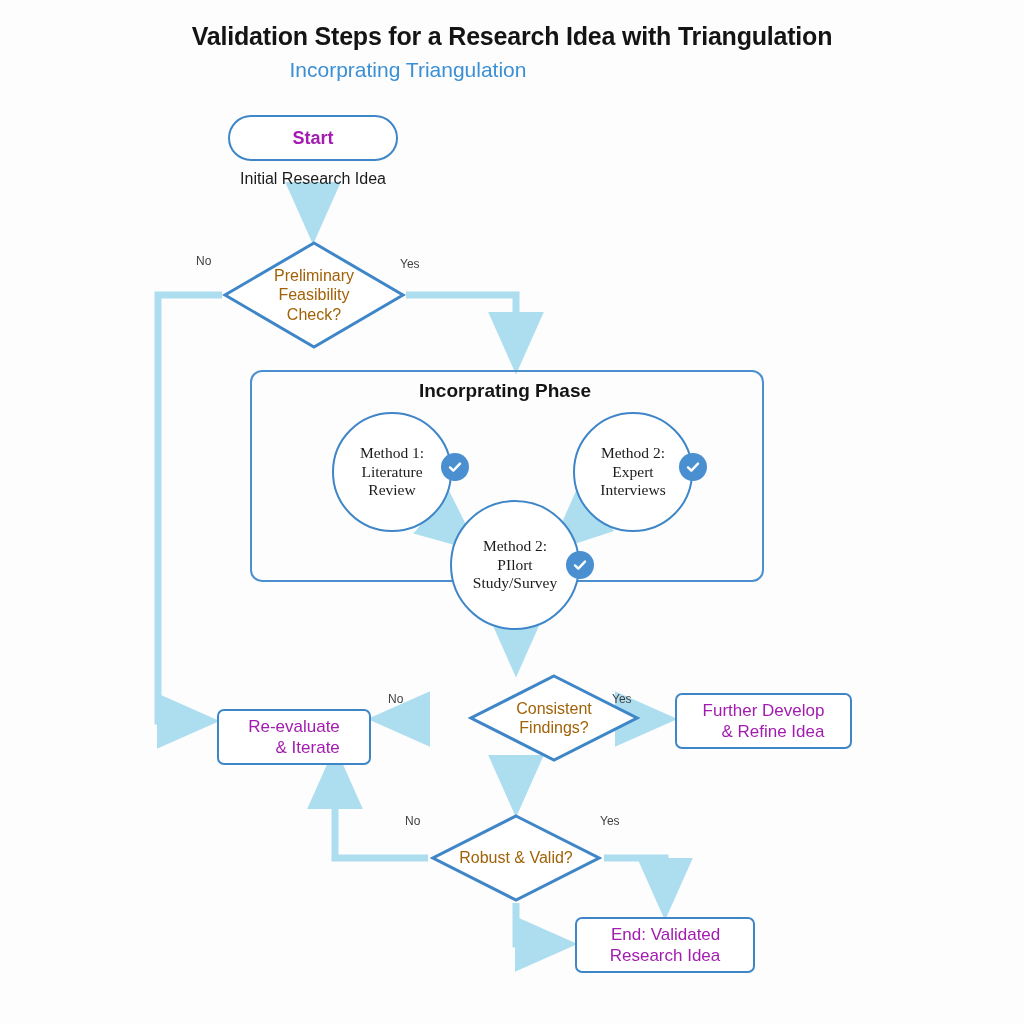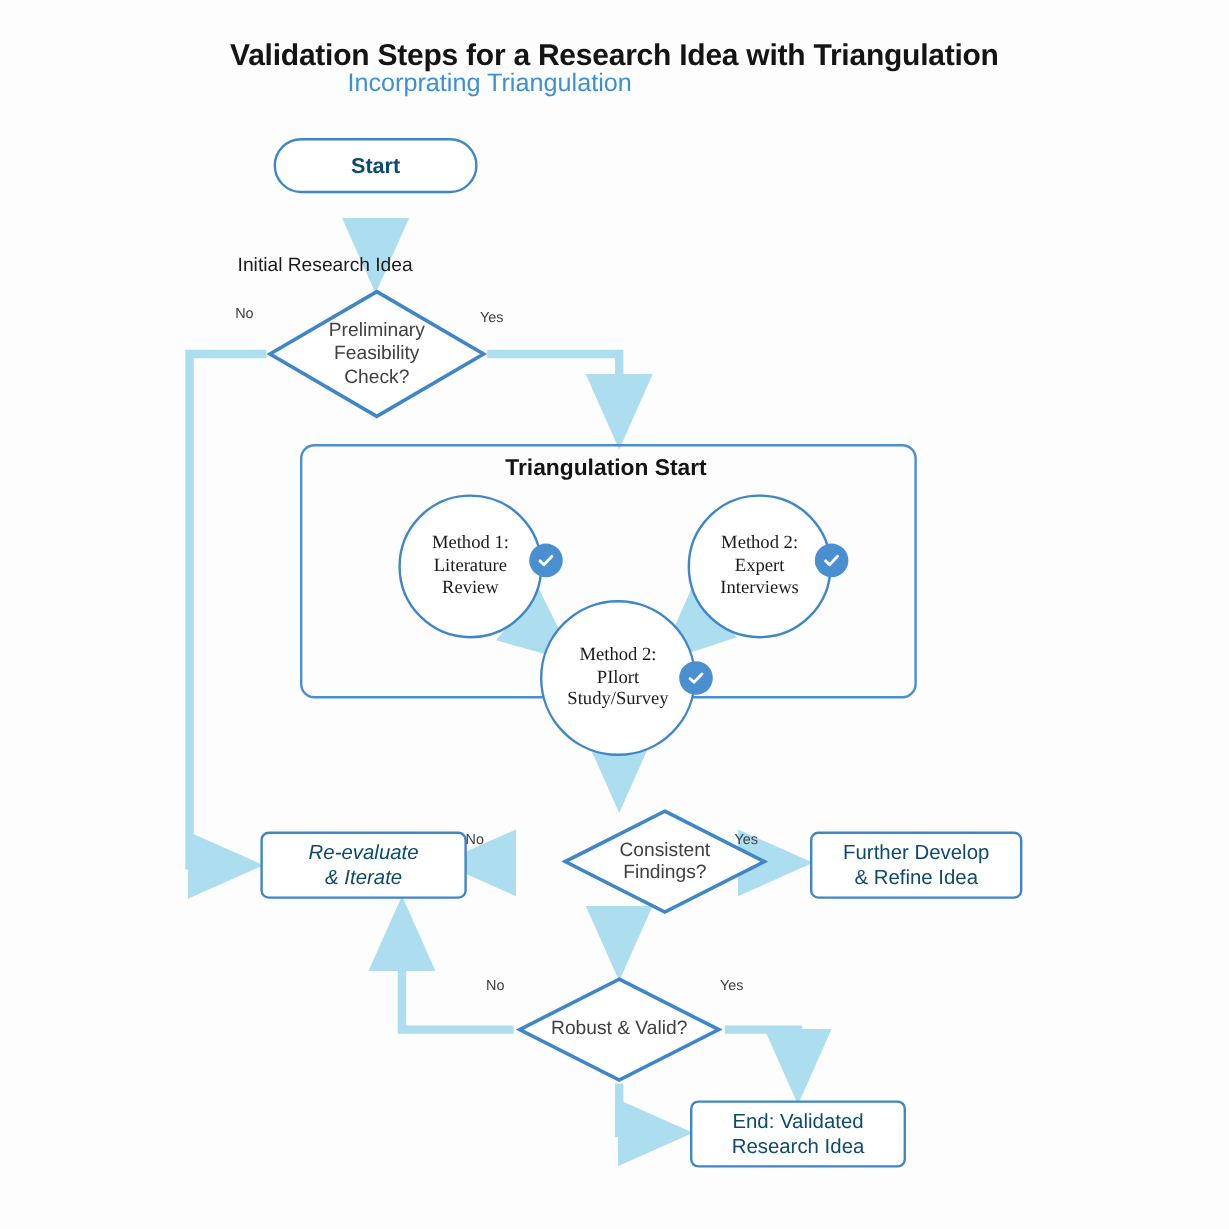--- a/index.html
+++ b/index.html
@@ -21,36 +21,35 @@
     top: 0;
     width: 1024px;
     height: 1024px;
   }
   .node {
     position: absolute;
     box-sizing: border-box;
     display: flex;
     align-items: center;
     justify-content: center;
-    text-align: center;
-    color: #0c4a6e;
+    text-align: right;
+    color: #a21caf;
     z-index: 3;
   }
   
   #title {
     position: absolute;
     left: 0;
     top: 22px;
     width: 1024px;
     text-align: center;
     font-size: 25px;
     font-weight: bold;
     color: #141414;
     letter-spacing: -0.2px;
-    margin-top: 10px;
   }
   #subtitle {
     position: absolute;
     left: 0;
     top: 58px;
     width: 816px;
     text-align: center;
     font-size: 21px;
     color: #3b8fd4;
   }
@@ -64,50 +63,49 @@
     border-radius: 24px;
     background: #ffffff;
     font-size: 18px;
     font-weight: bold;
   }
   #start-caption {
     position: absolute;
     left: 198px;
     top: 170px;
     width: 230px;
-    text-align: left;
+    text-align: center;
     font-size: 16px;
     color: #1b1b1b;
     z-index: 3;
-    margin-top: 43px;
   }
   
   .pbox {
     border: 2.5px solid #3f86c8;
     border-radius: 7px;
     background: #ffffff;
     font-size: 17px;
     line-height: 1.25;
   }
-  #reeval-node { left: 217px; top: 693px; width: 172px; height: 56px; font-style: italic; }
+  #reeval-node { left: 217px; top: 709px; width: 154px; height: 56px; }
   #further-node { left: 675px; top: 693px; width: 177px; height: 56px; }
   #end-node { left: 575px; top: 917px; width: 180px; height: 56px; }
   
   .diamond-wrap { z-index: 3; position: absolute; }
   .diamond-label {
     position: absolute;
     left: 0; top: 0;
     width: 100%; height: 100%;
     display: flex;
     align-items: center;
     justify-content: center;
     text-align: center;
     font-size: 16px;
     line-height: 1.2;
-    color: #404040;
+    color: #a16207;
   }
   #prelim-wrap { left: 222px; top: 240px; width: 184px; height: 110px; }
   #consistent-wrap { left: 430px; top: 673px; width: 172px; height: 90px; margin-left: 38px; }
   #robust-wrap { left: 430px; top: 813px; width: 172px; height: 90px; }
   
   #tri-container {
     position: absolute;
     left: 250px;
     top: 370px;
     width: 510px;
@@ -226,21 +224,21 @@
   <div id="start-caption">Initial Research Idea</div>
 
   <div class="diamond-wrap" id="prelim-wrap">
     <svg width="184" height="110" viewBox="0 0 184 110">
       <polygon points="92,3 181,55 92,107 3,55" fill="#ffffff" stroke="#3f86c8" stroke-width="3"></polygon>
     </svg>
     <div class="diamond-label">Preliminary<br>Feasibility<br>Check?</div>
   </div>
 
   <div id="tri-container"></div>
-  <div id="tri-title">Triangulation Start</div>
+  <div id="tri-title">Incorprating Phase</div>
 
   <div class="circle" id="m1-circle">
     <span>Method 1:<br>Literature<br>Review</span>
   </div>
   <div class="check-badge" id="m1-check">
     <svg width="16" height="16" viewBox="0 0 16 16">
         <path d="M3,8.4 L6.3,11.6 L13,4.6" fill="none" stroke="#ffffff" stroke-width="2.4" stroke-linecap="round" stroke-linejoin="round"></path>
       </svg>
   </div>
 

